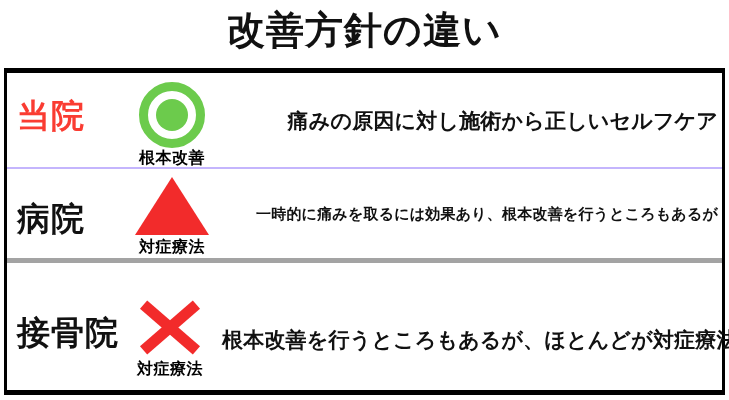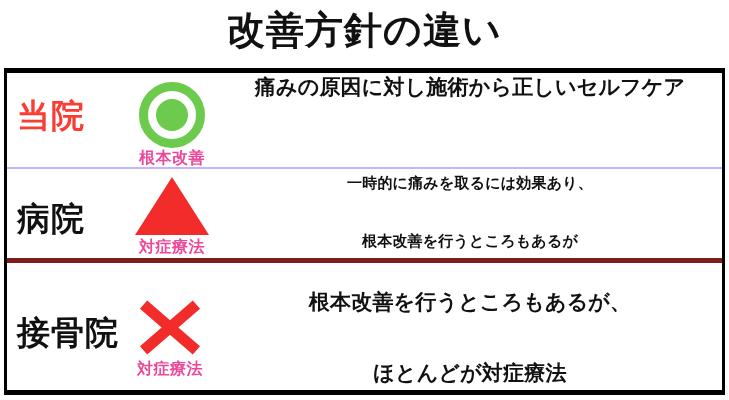--- a/index.html
+++ b/index.html
@@ -56,21 +56,21 @@
   }
 
   .row {
     display: flex;
     flex-direction: row;
     align-items: center;
     box-sizing: border-box;
     width: 100%;
   }
   .row-1 { height: 103px; border-bottom: 2px solid #c4b5fd; }
-  .row-2 { height: 100px; border-bottom: 5px solid #7f1d1d; }
+  .row-2 { height: 100px; border-bottom: 5px solid #a3a3a3; }
   .row-3 { height: 109px; margin-top: 25px; }
 
   
   .cell-left {
     position: relative;
     width: 215px;
     flex: 0 0 215px;
     height: 100%;
     box-sizing: border-box;
   }
@@ -107,21 +107,21 @@
     height: 66px;
   }
   .row-2 .symbol-art { width: 74px; height: 58px; }
   .row-3 .symbol-art { width: 62px; height: 58px; }
 
   .symbol-label {
     margin-top: 1px;
     font-size: 16px;
     font-weight: 700;
     letter-spacing: 0.5px;
-    color: #ec4899;
+    color: #000000;
     line-height: 18px;
     white-space: nowrap;
   }
   .row-2 .symbol-label { margin-top: 3px; }
   .row-3 .symbol-label { margin-top: 4px; }
 
   
   .glyph-double-circle {
     position: absolute;
     left: 0; top: 0;
@@ -172,25 +172,24 @@
   }
   .glyph-cross span.a { transform: rotate(41deg); }
   .glyph-cross span.b { transform: rotate(-41deg); }
 
   
   .cell-right {
     flex: 1 1 auto;
     height: 100%;
     box-sizing: border-box;
     display: flex;
-    flex-direction: column;
-    justify-content: space-between;
+    flex-direction: row;
+    justify-content: flex-end;
     align-items: center;
     padding: 0 4px 0 0;
-    font-family: Liberation Mono, monospace;
   }
   .desc-line {
     font-size: 21px;
     font-weight: 700;
     color: #111111;
     line-height: 31px;
     text-align: center;
     white-space: nowrap;
     letter-spacing: 0.2px;
   }

